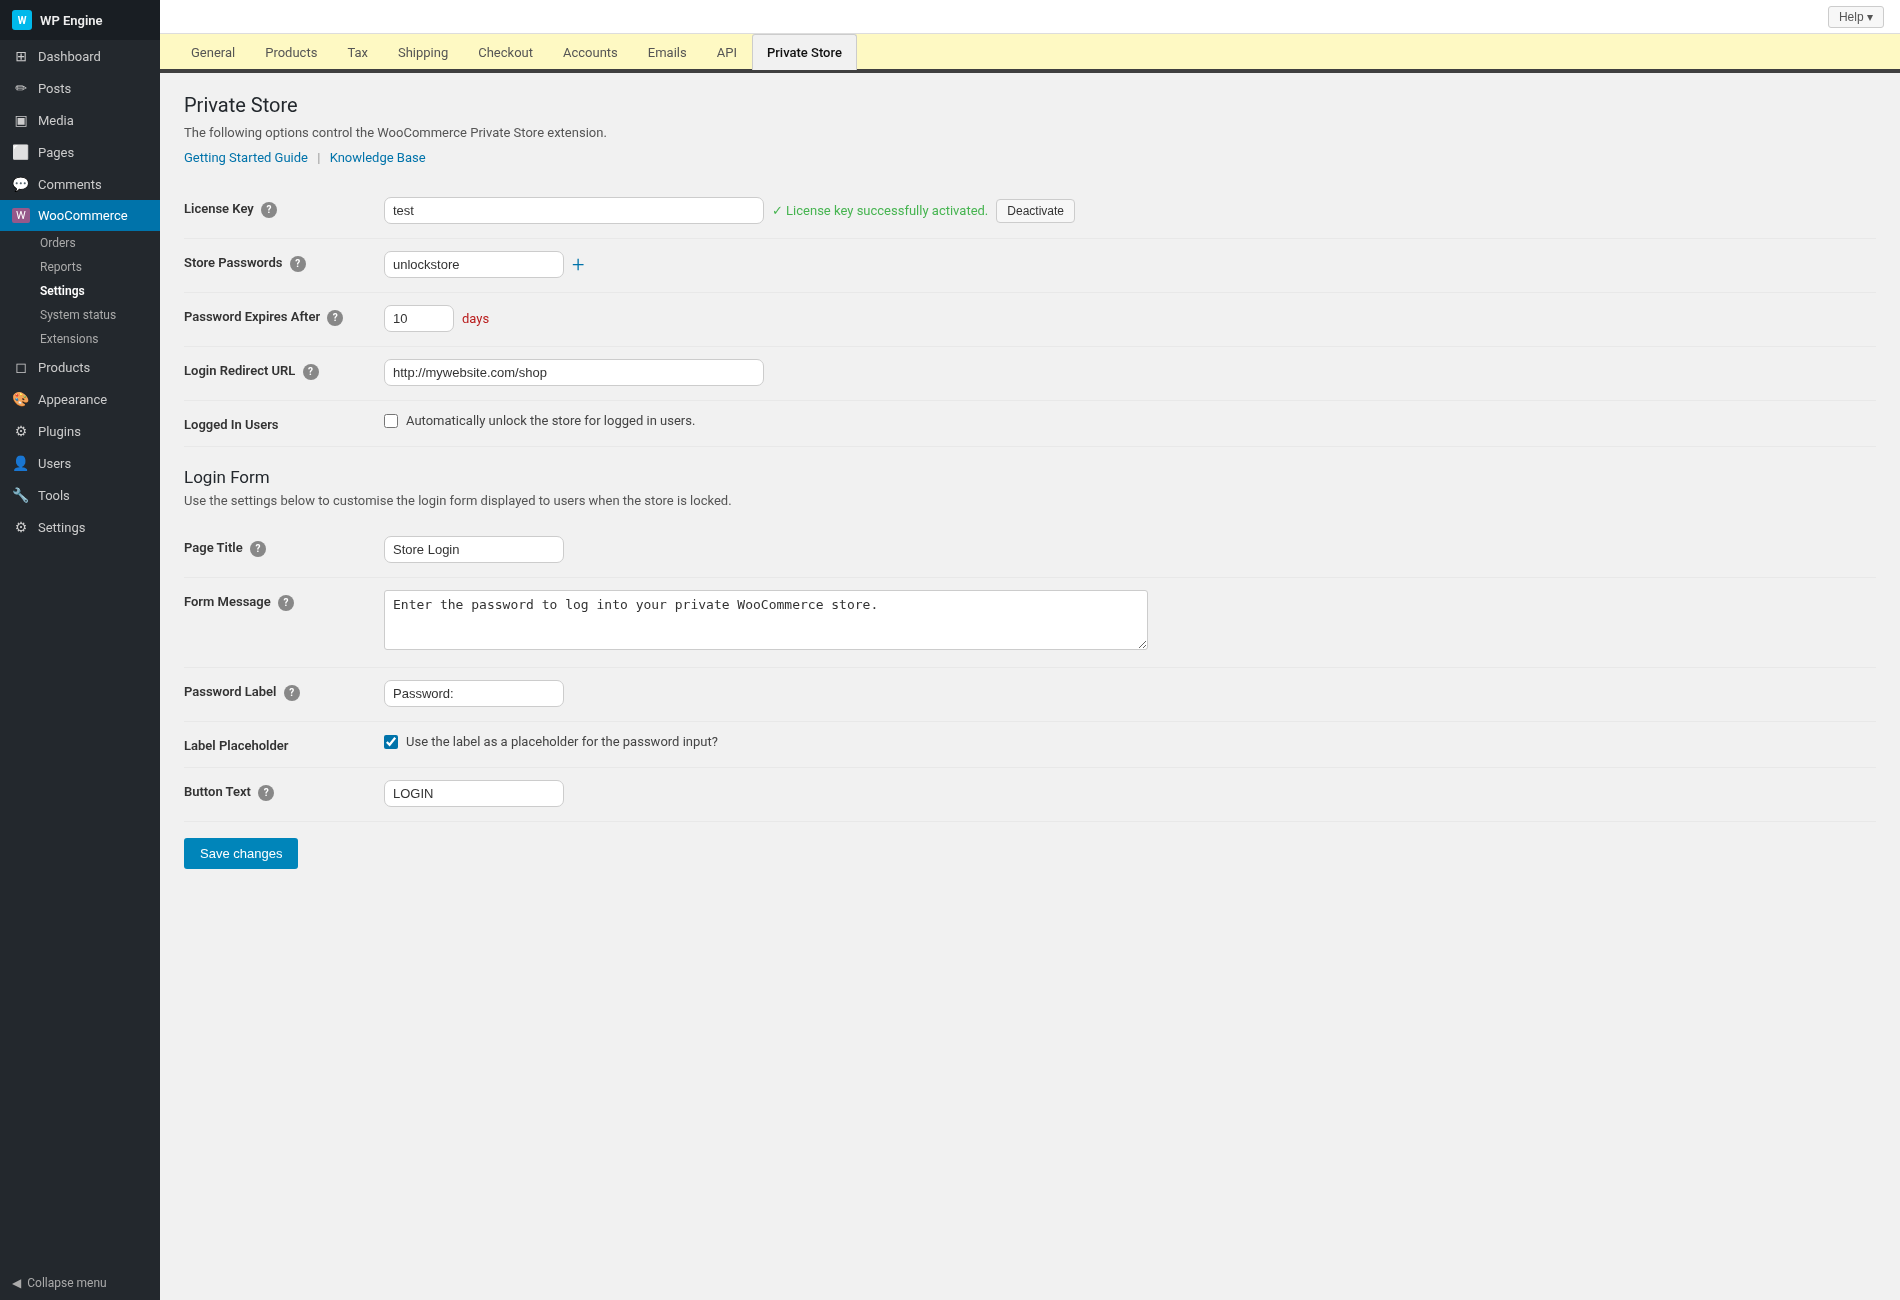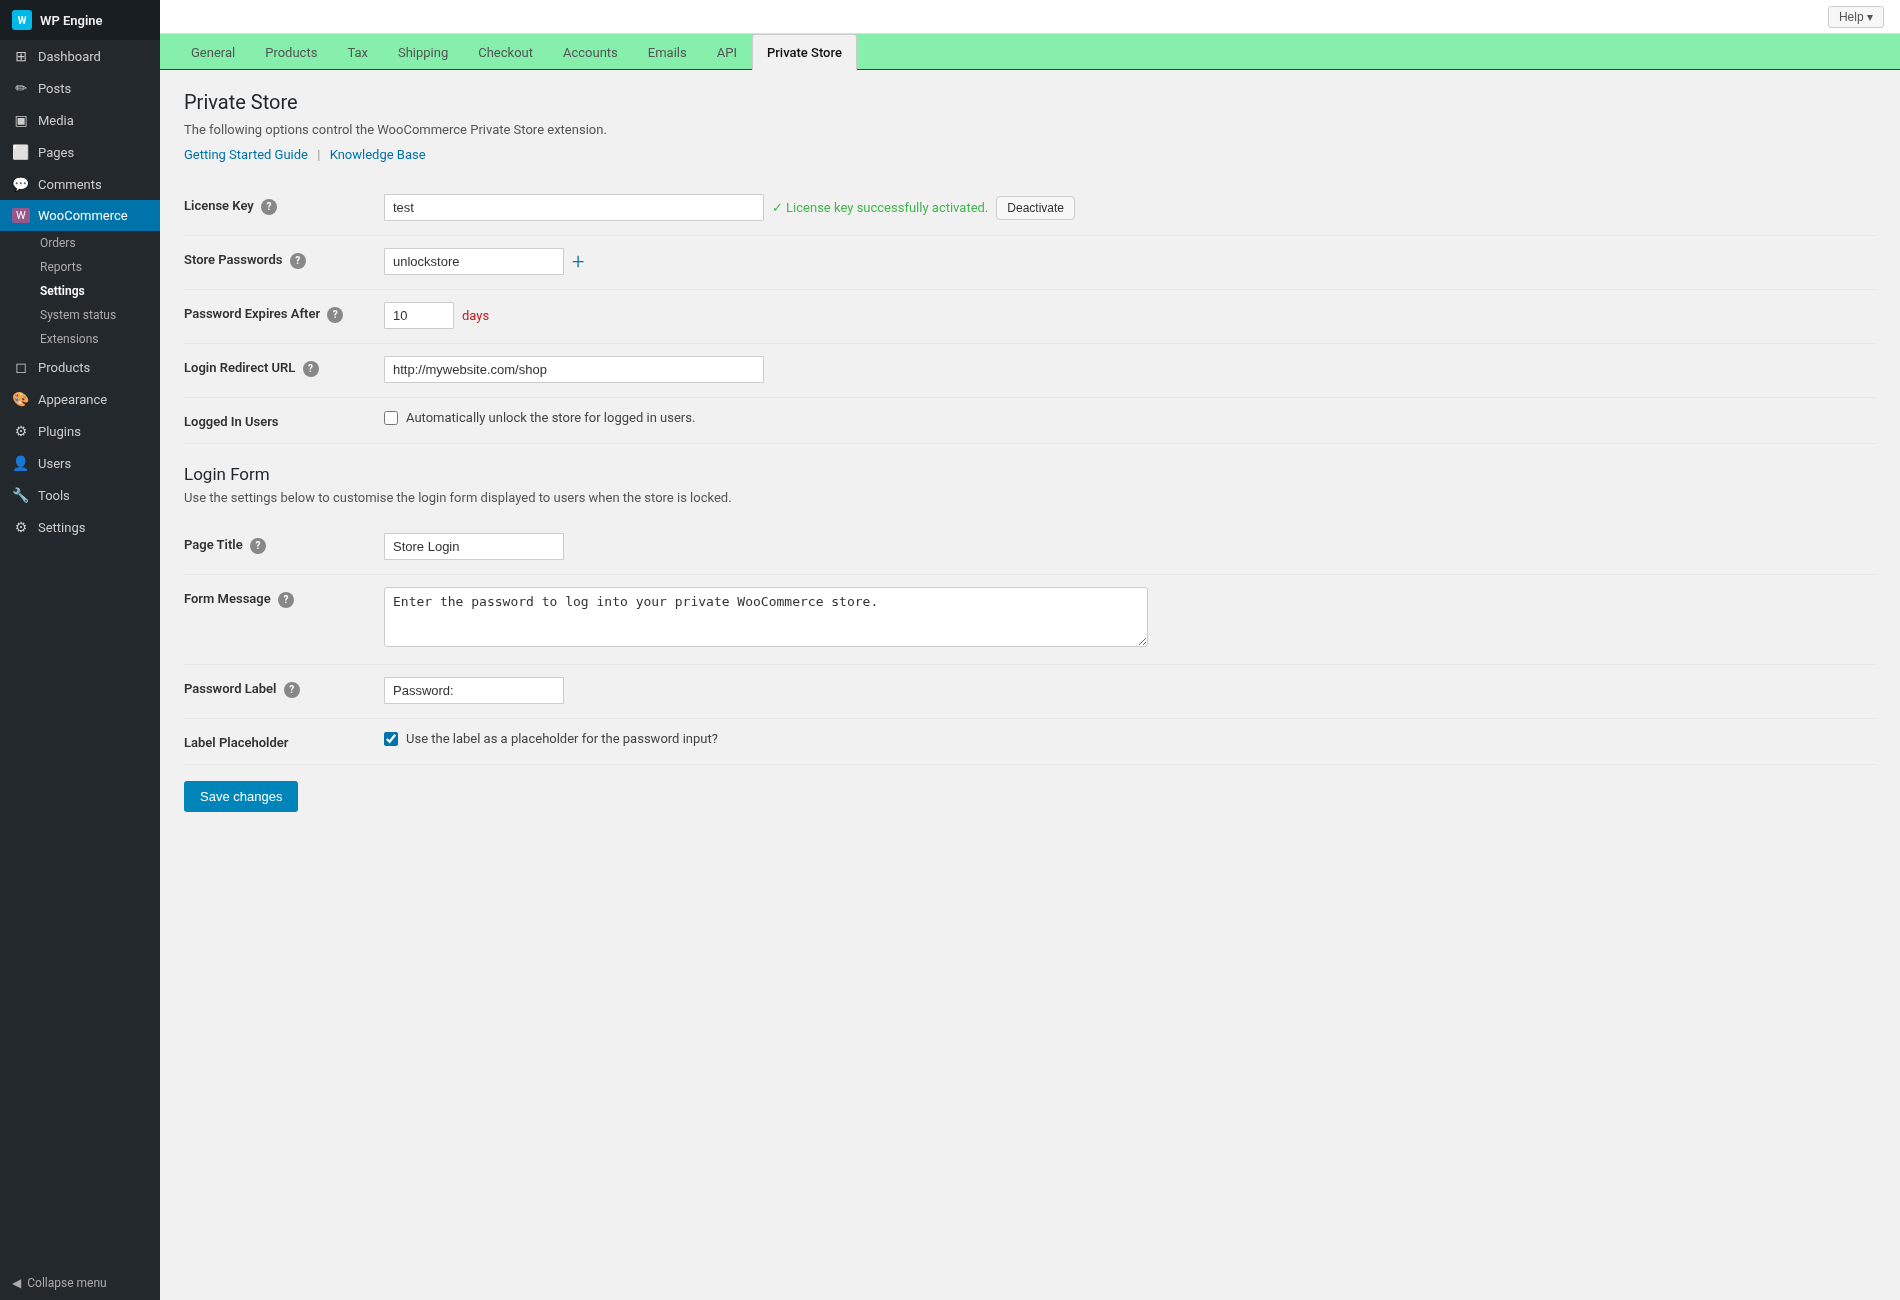--- a/index.html
+++ b/index.html
@@ -73,22 +73,22 @@
       flex-shrink: 0;
     }
     .help-btn {
       font-size: 12px; color: #555; border: 1px solid #ccc; border-radius: 3px;
       padding: 3px 10px; cursor: pointer; background: #f7f7f7;
       display: flex; align-items: center; gap: 4px;
     }
 
     
     #tabs-bar {
-      background: #86efac;
-      border-bottom: 1px solid #404040;
+      background: #fef9c3;
+      border-bottom: 4px solid #404040;
       padding: 0 16px;
       display: flex;
       flex-shrink: 0;
     }
     .tab {
       padding: 10px 14px;
       font-size: 13px;
       cursor: pointer;
       color: #555;
       border: 1px solid transparent;
@@ -134,21 +134,21 @@
     .help-icon {
       display: inline-flex; align-items: center; justify-content: center;
       width: 16px; height: 16px; border-radius: 50%;
       background: #888; color: #fff; font-size: 10px; font-weight: bold;
       cursor: pointer; margin-left: 4px; vertical-align: middle;
     }
 
     .field-row { display: flex; align-items: center; gap: 8px; flex-wrap: wrap; }
 
     input[type="text"], input[type="url"], input[type="number"] {
-      border: 1px solid #ccc; border-radius: 1px; padding: 5px 8px;
+      border: 1px solid #ccc; border-radius: 7px; padding: 5px 8px;
       font-size: 13px; color: #333; background: #fff;
     }
     .input-wide { width: 380px; }
     .input-medium { width: 180px; }
     .input-small { width: 70px; }
     .input-url { width: 380px; }
 
     .days-label { font-size: 13px; color: #b91c1c; }
 
     .add-btn {
@@ -391,18 +391,27 @@
           <span>Label Placeholder</span>
         </td>
         <td class="field-cell">
           <div class="checkbox-row">
             <input type="checkbox" checked="" id="label_placeholder" style="accent-color: rgb(0, 115, 170);">
             <label for="label_placeholder">Use the label as a placeholder for the password input?</label>
           </div>
         </td>
       </tr>
 
+      <tr>
+        <td class="label-cell">
+          <span>Button Text</span>
+          <span class="help-icon">?</span>
+        </td>
+        <td class="field-cell">
+          <input type="text" class="input-medium" value="LOGIN" style="">
+        </td>
+      </tr>
     </tbody>
       </table>
 
     <button class="save-btn">Save changes</button>
   </div>
 </div>
 
 </body></html>

